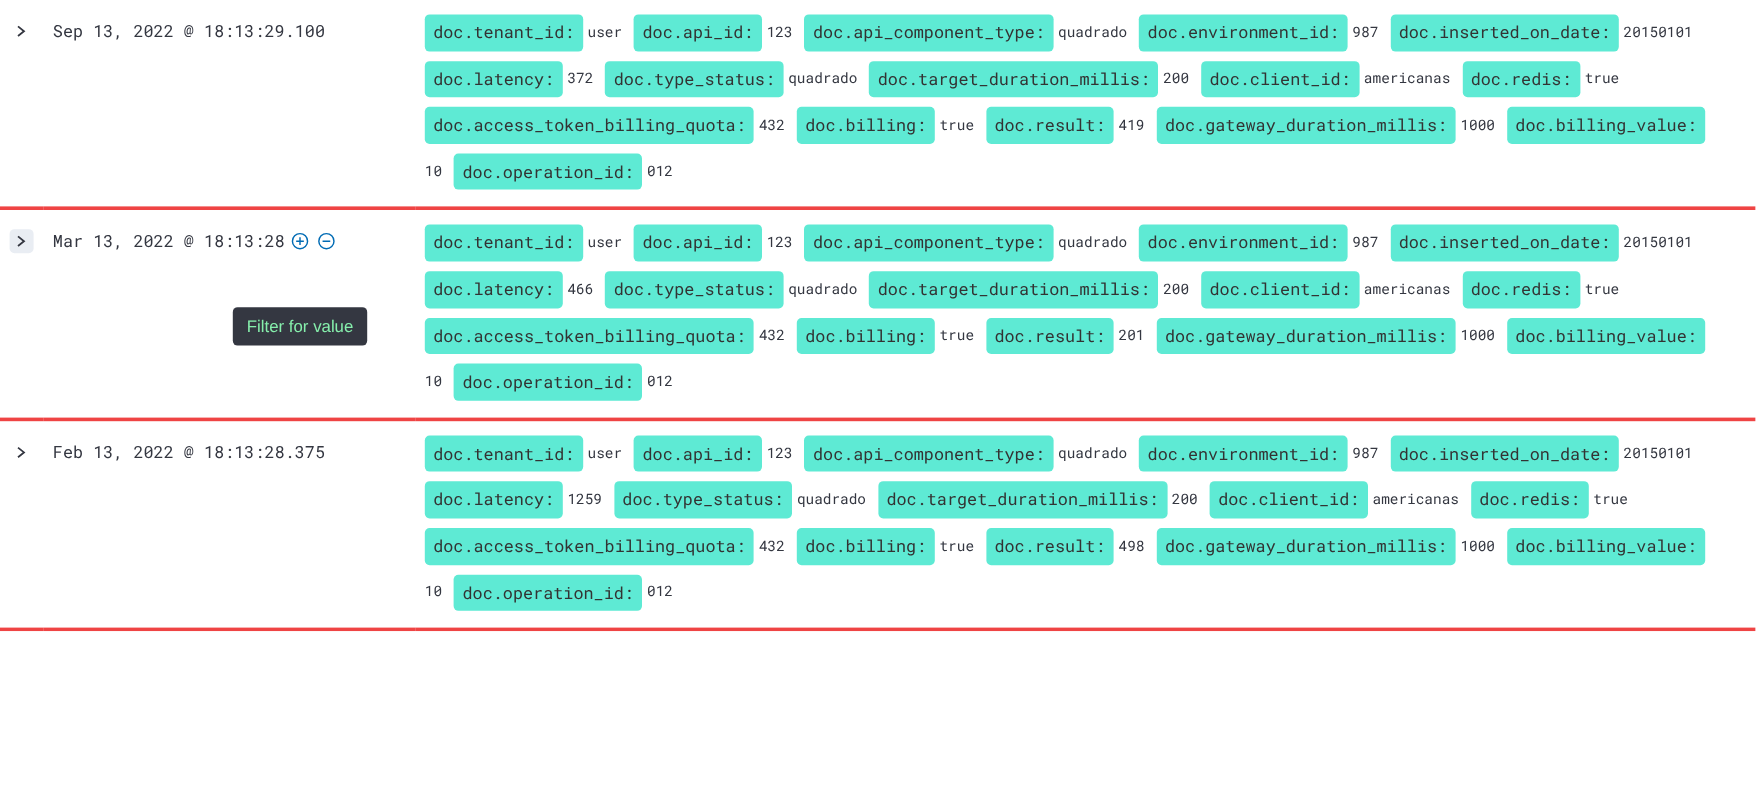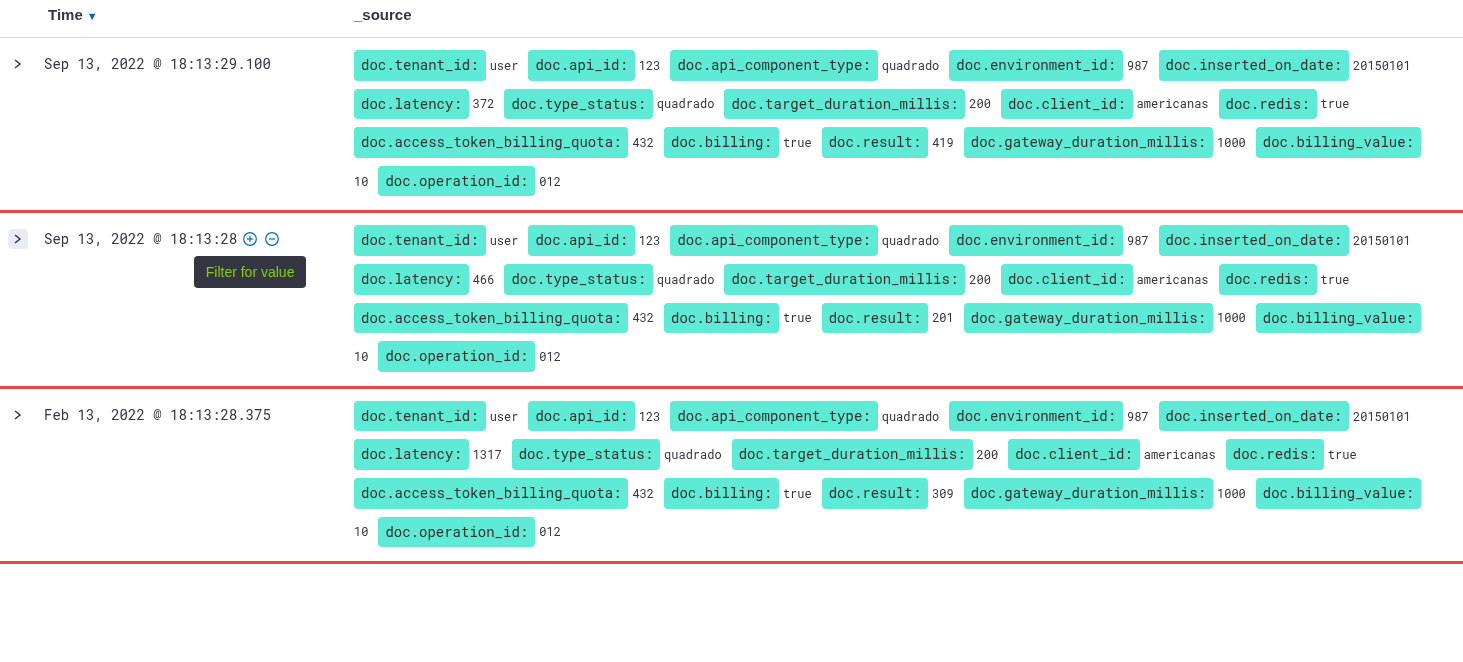--- a/index.html
+++ b/index.html
@@ -107,39 +107,33 @@
   .field-val {
     font-family: "Roboto Mono", Menlo, Consolas, monospace;
     font-size: 12px;
     color: #343741;
     margin-right: 6px;
     white-space: nowrap;
   }
   .tooltip {
     position: absolute;
     background: #343741;
-    color: #84cc16;
+    color: #86efac;
     font-size: 14px;
     padding: 8px 12px;
     border-radius: 4px;
     white-space: nowrap;
     z-index: 10;
   }
 </style>
 </head>
 <body>
 
 <table class="table">
   <tbody id="tbody">
-      <tr class="header-row">
-  <td class="header-time" colspan="2">
-    <span>Time</span><span class="sort-arrow">▼</span>
-  </td>
-  <td><span>_source</span></td>
-</tr>
       <tr class="doc-row">
         <td class="expand-cell"><span class="expand-btn">
             <svg width="10" height="10" viewBox="0 0 10 10">
               <path d="M2 1 L7 5 L2 9" fill="none" stroke="#343741" stroke-width="1.5"></path>
             </svg>
           </span></td>
         <td class="time-cell">
           <div class="time-inner">
             <span>Sep 13, 2022 @ 18:13:29.100</span>
           </div>
@@ -182,21 +176,21 @@
         </td>
       </tr>
       <tr class="doc-row">
         <td class="expand-cell"><span class="expand-btn highlight">
             <svg width="10" height="10" viewBox="0 0 10 10">
               <path d="M2 1 L7 5 L2 9" fill="none" stroke="#343741" stroke-width="1.5"></path>
             </svg>
           </span></td>
         <td class="time-cell">
           <div class="time-inner">
-            <span>Sep 13, 2022 @ 18:13:28</span>
+            <span>Mar 13, 2022 @ 18:13:28</span>
             <span class="action-icon" id="plus-icon">
               <svg width="16" height="16" viewBox="0 0 16 16" fill="none" stroke="#006bb4" stroke-width="1.2">
                 <circle cx="8" cy="8" r="6.3"></circle>
                 <line x1="8" y1="4.8" x2="8" y2="11.2"></line>
                 <line x1="4.8" y1="8" x2="11.2" y2="8"></line>
               </svg>
             </span>
             <span class="action-icon">
               <svg width="16" height="16" viewBox="0 0 16 16" fill="none" stroke="#006bb4" stroke-width="1.2">
                 <circle cx="8" cy="8" r="6.3"></circle>
@@ -259,35 +253,35 @@
             <span class="field-val">user</span>
             <span class="field-chip">doc.api_id:</span>
             <span class="field-val">123</span>
             <span class="field-chip">doc.api_component_type:</span>
             <span class="field-val">quadrado</span>
             <span class="field-chip">doc.environment_id:</span>
             <span class="field-val">987</span>
             <span class="field-chip">doc.inserted_on_date:</span>
             <span class="field-val">20150101</span>
             <span class="field-chip">doc.latency:</span>
-            <span class="field-val">1317</span>
+            <span class="field-val">1259</span>
             <span class="field-chip">doc.type_status:</span>
             <span class="field-val">quadrado</span>
             <span class="field-chip">doc.target_duration_millis:</span>
             <span class="field-val">200</span>
             <span class="field-chip">doc.client_id:</span>
             <span class="field-val">americanas</span>
             <span class="field-chip">doc.redis:</span>
             <span class="field-val">true</span>
             <span class="field-chip">doc.access_token_billing_quota:</span>
             <span class="field-val">432</span>
             <span class="field-chip">doc.billing:</span>
             <span class="field-val">true</span>
             <span class="field-chip">doc.result:</span>
-            <span class="field-val">309</span>
+            <span class="field-val">498</span>
             <span class="field-chip">doc.gateway_duration_millis:</span>
             <span class="field-val">1000</span>
             <span class="field-chip">doc.billing_value:</span>
             <span class="field-val">10</span>
             <span class="field-chip">doc.operation_id:</span>
             <span class="field-val">012</span>
           </div>
         </td>
       </tr>
     </tbody>

